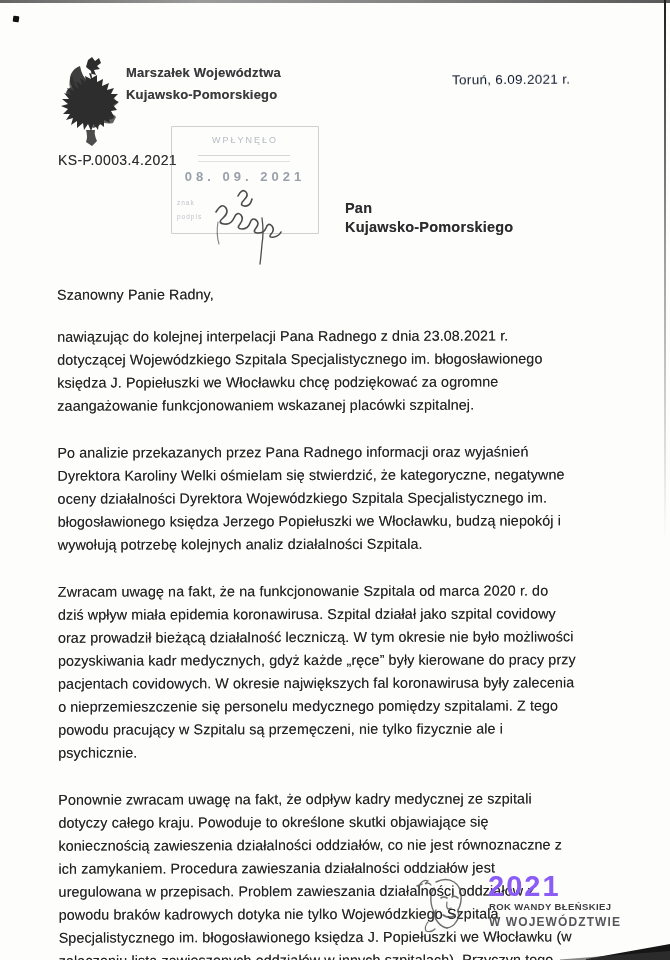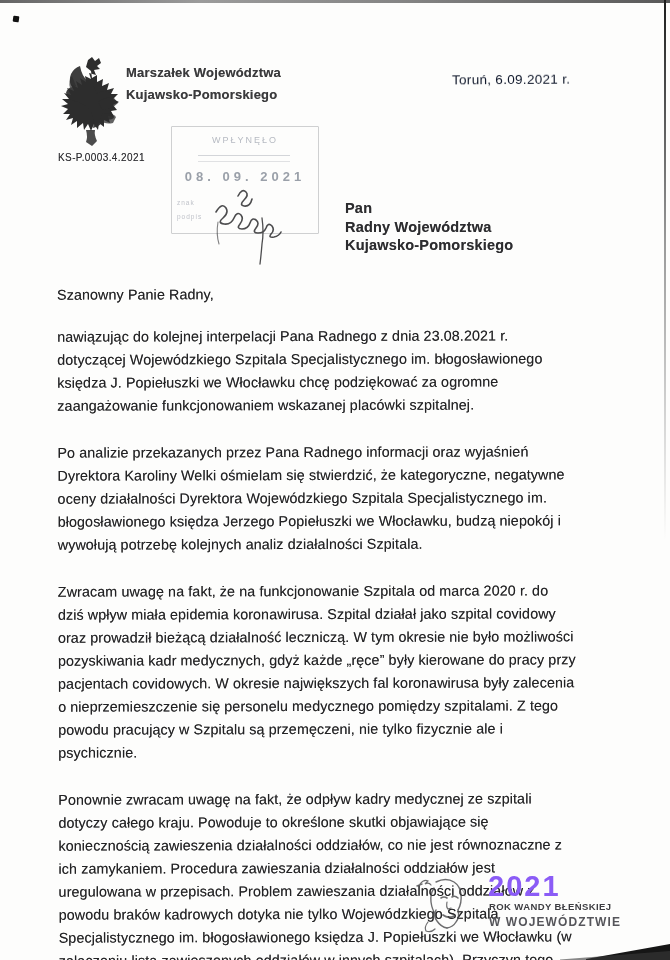--- a/index.html
+++ b/index.html
@@ -20,21 +20,21 @@
     border-radius:1px;transform:rotate(8deg);}
   
   .coa{position:absolute;left:58px;top:56px;}
   .sender{position:absolute;left:126px;top:62px;line-height:22px;}
   .sender .s1{font-size:13px;font-weight:700;color:#3a3a3c;letter-spacing:.2px;
     text-shadow:0 0 .5px rgba(40,40,40,.55);}
   .sender .s3{font-size:12.5px;color:#c7c9cd;margin-top:6px;letter-spacing:.5px;
     filter:blur(.4px);}
   .place-date{position:absolute;left:452px;top:72px;font-size:13.5px;color:#0f172a;
     letter-spacing:.3px;filter:blur(.3px);transform:rotate(-.4deg);}
-  .refno{position:absolute;left:58px;top:152px;font-size:10px;color:#2f2f33;
+  .refno{position:absolute;left:58px;top:152px;font-size:14px;color:#2f2f33;
     letter-spacing:.4px;text-shadow:0 0 .4px rgba(40,40,40,.5);}
   
   .stamp{position:absolute;left:171px;top:126px;width:146px;height:106px;
     border:1px solid rgba(150,152,158,.45);border-radius:1px;}
   .stamp .st-head{position:absolute;left:14px;top:8px;width:118px;text-align:center;
     font-size:9px;color:#b6bac2;letter-spacing:2px;filter:blur(.7px);line-height:10px;}
   .stamp .st-rule{position:absolute;left:26px;top:28px;width:92px;height:5px;
     border-top:1px solid rgba(170,174,182,.5);border-bottom:1px solid rgba(170,174,182,.35);
     filter:blur(.4px);}
   .stamp .st-date{position:absolute;left:0;top:42px;width:146px;text-align:center;
@@ -111,21 +111,20 @@
     <g fill="none" stroke="#2e2e30" stroke-width="1.6" stroke-linecap="round" opacity=".85">
       <path d="M30 18 q4 -8 8 -4 q3 3 -2 8 q-5 5 0 6 q6 1 8 -7"></path>
       <path d="M8 34 q6 -10 10 -4 q3 5 -3 10 q-6 5 1 6 q7 1 10 -6 q3 -7 7 -3 q3 4 -1 9 q-4 5 2 5 q6 0 8 -6 q2 -6 6 -3 q4 3 0 8 q-4 5 2 5 q6 0 8 -5 q2 -6 6 -2 q3 4 -1 8 q-3 4 3 3 q5 -1 7 -5"></path>
       <path d="M54 40 q2 14 0 26 q-1 12 -2 20" stroke-width="1.3"></path>
       <path d="M10 44 q-2 12 1 22" stroke-width="1.1" opacity=".7"></path>
     </g>
   </svg>
 
   <div class="recipient">
     <div>Pan</div>
-    <div>Radny Województwa</div>
     <div>Kujawsko-Pomorskiego</div>
   </div>
 
   <div class="body-text">
     <div class="salutation">Szanowny Panie Radny,</div>
     <p>nawiązując do kolejnej interpelacji Pana Radnego z dnia 23.08.2021 r. dotyczącej Wojewódzkiego Szpitala Specjalistycznego im. błogosławionego księdza J. Popiełuszki we Włocławku chcę podziękować za ogromne zaangażowanie funkcjonowaniem wskazanej placówki szpitalnej.</p>
     <p>Po analizie przekazanych przez Pana Radnego informacji oraz wyjaśnień Dyrektora Karoliny Welki ośmielam się stwierdzić, że kategoryczne, negatywne oceny działalności Dyrektora Wojewódzkiego Szpitala Specjalistycznego im. błogosławionego księdza Jerzego Popiełuszki we Włocławku, budzą niepokój i wywołują potrzebę kolejnych analiz działalności Szpitala.</p>
     <p>Zwracam uwagę na fakt, że na funkcjonowanie Szpitala od marca 2020 r. do dziś wpływ miała epidemia koronawirusa. Szpital działał jako szpital covidowy oraz prowadził bieżącą działalność leczniczą. W tym okresie nie było możliwości pozyskiwania kadr medycznych, gdyż każde „ręce” były kierowane do pracy przy pacjentach covidowych. W okresie największych fal koronawirusa były zalecenia o nieprzemieszczenie się personelu medycznego pomiędzy szpitalami. Z tego powodu pracujący w Szpitalu są przemęczeni, nie tylko fizycznie ale i psychicznie.</p>
     <p>Ponownie zwracam uwagę na fakt, że odpływ kadry medycznej ze szpitali dotyczy całego kraju. Powoduje to określone skutki objawiające się koniecznością zawieszenia działalności oddziałów, co nie jest równoznaczne z ich zamykaniem. Procedura zawieszania działalności oddziałów jest uregulowana w przepisach. Problem zawieszania działalności oddziałów z powodu braków kadrowych dotyka nie tylko Wojewódzkiego Szpitala Specjalistycznego im. błogosławionego księdza J. Popiełuszki we Włocławku (w załączeniu lista zawieszonych oddziałów w innych szpitalach). Przyczyn tego stanu, jak wspomniałem na ostatniej sesji sejmiku jest wiele, lekarze odchodzą do spokojniejszej pracy w warunkach pozaszpitalnych, co niesie za sobą braki w kadrze szpitalnej.</p>
   </div>

